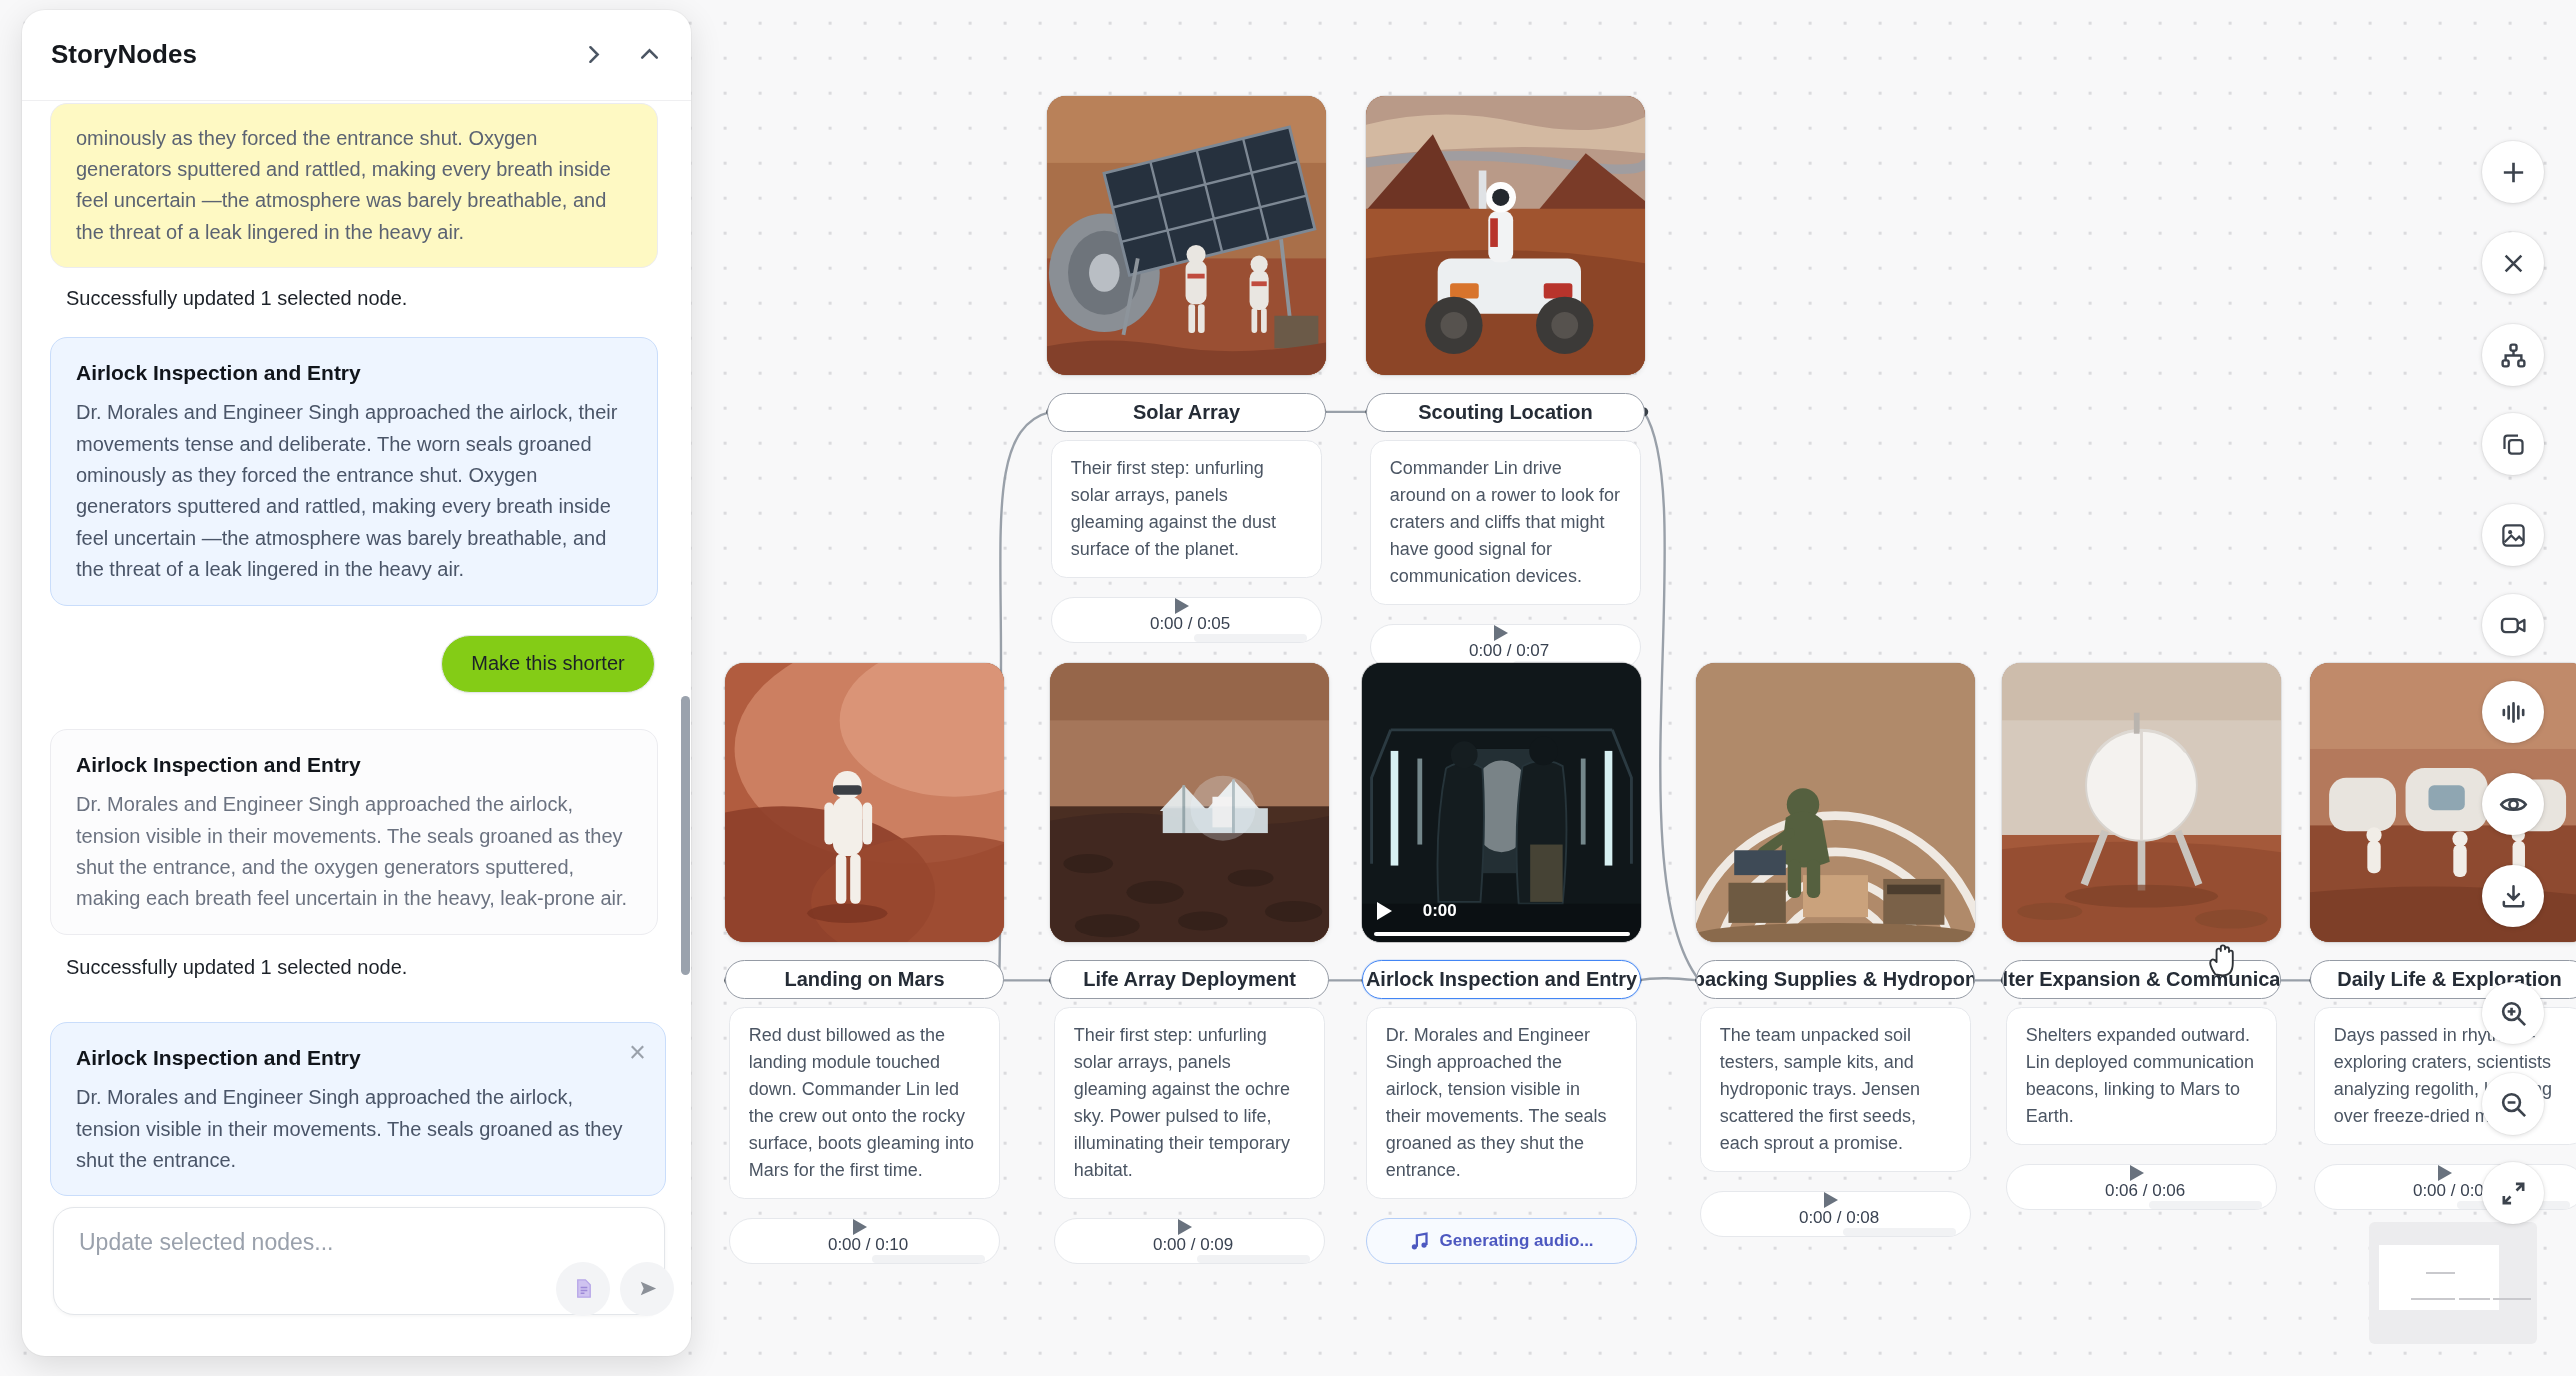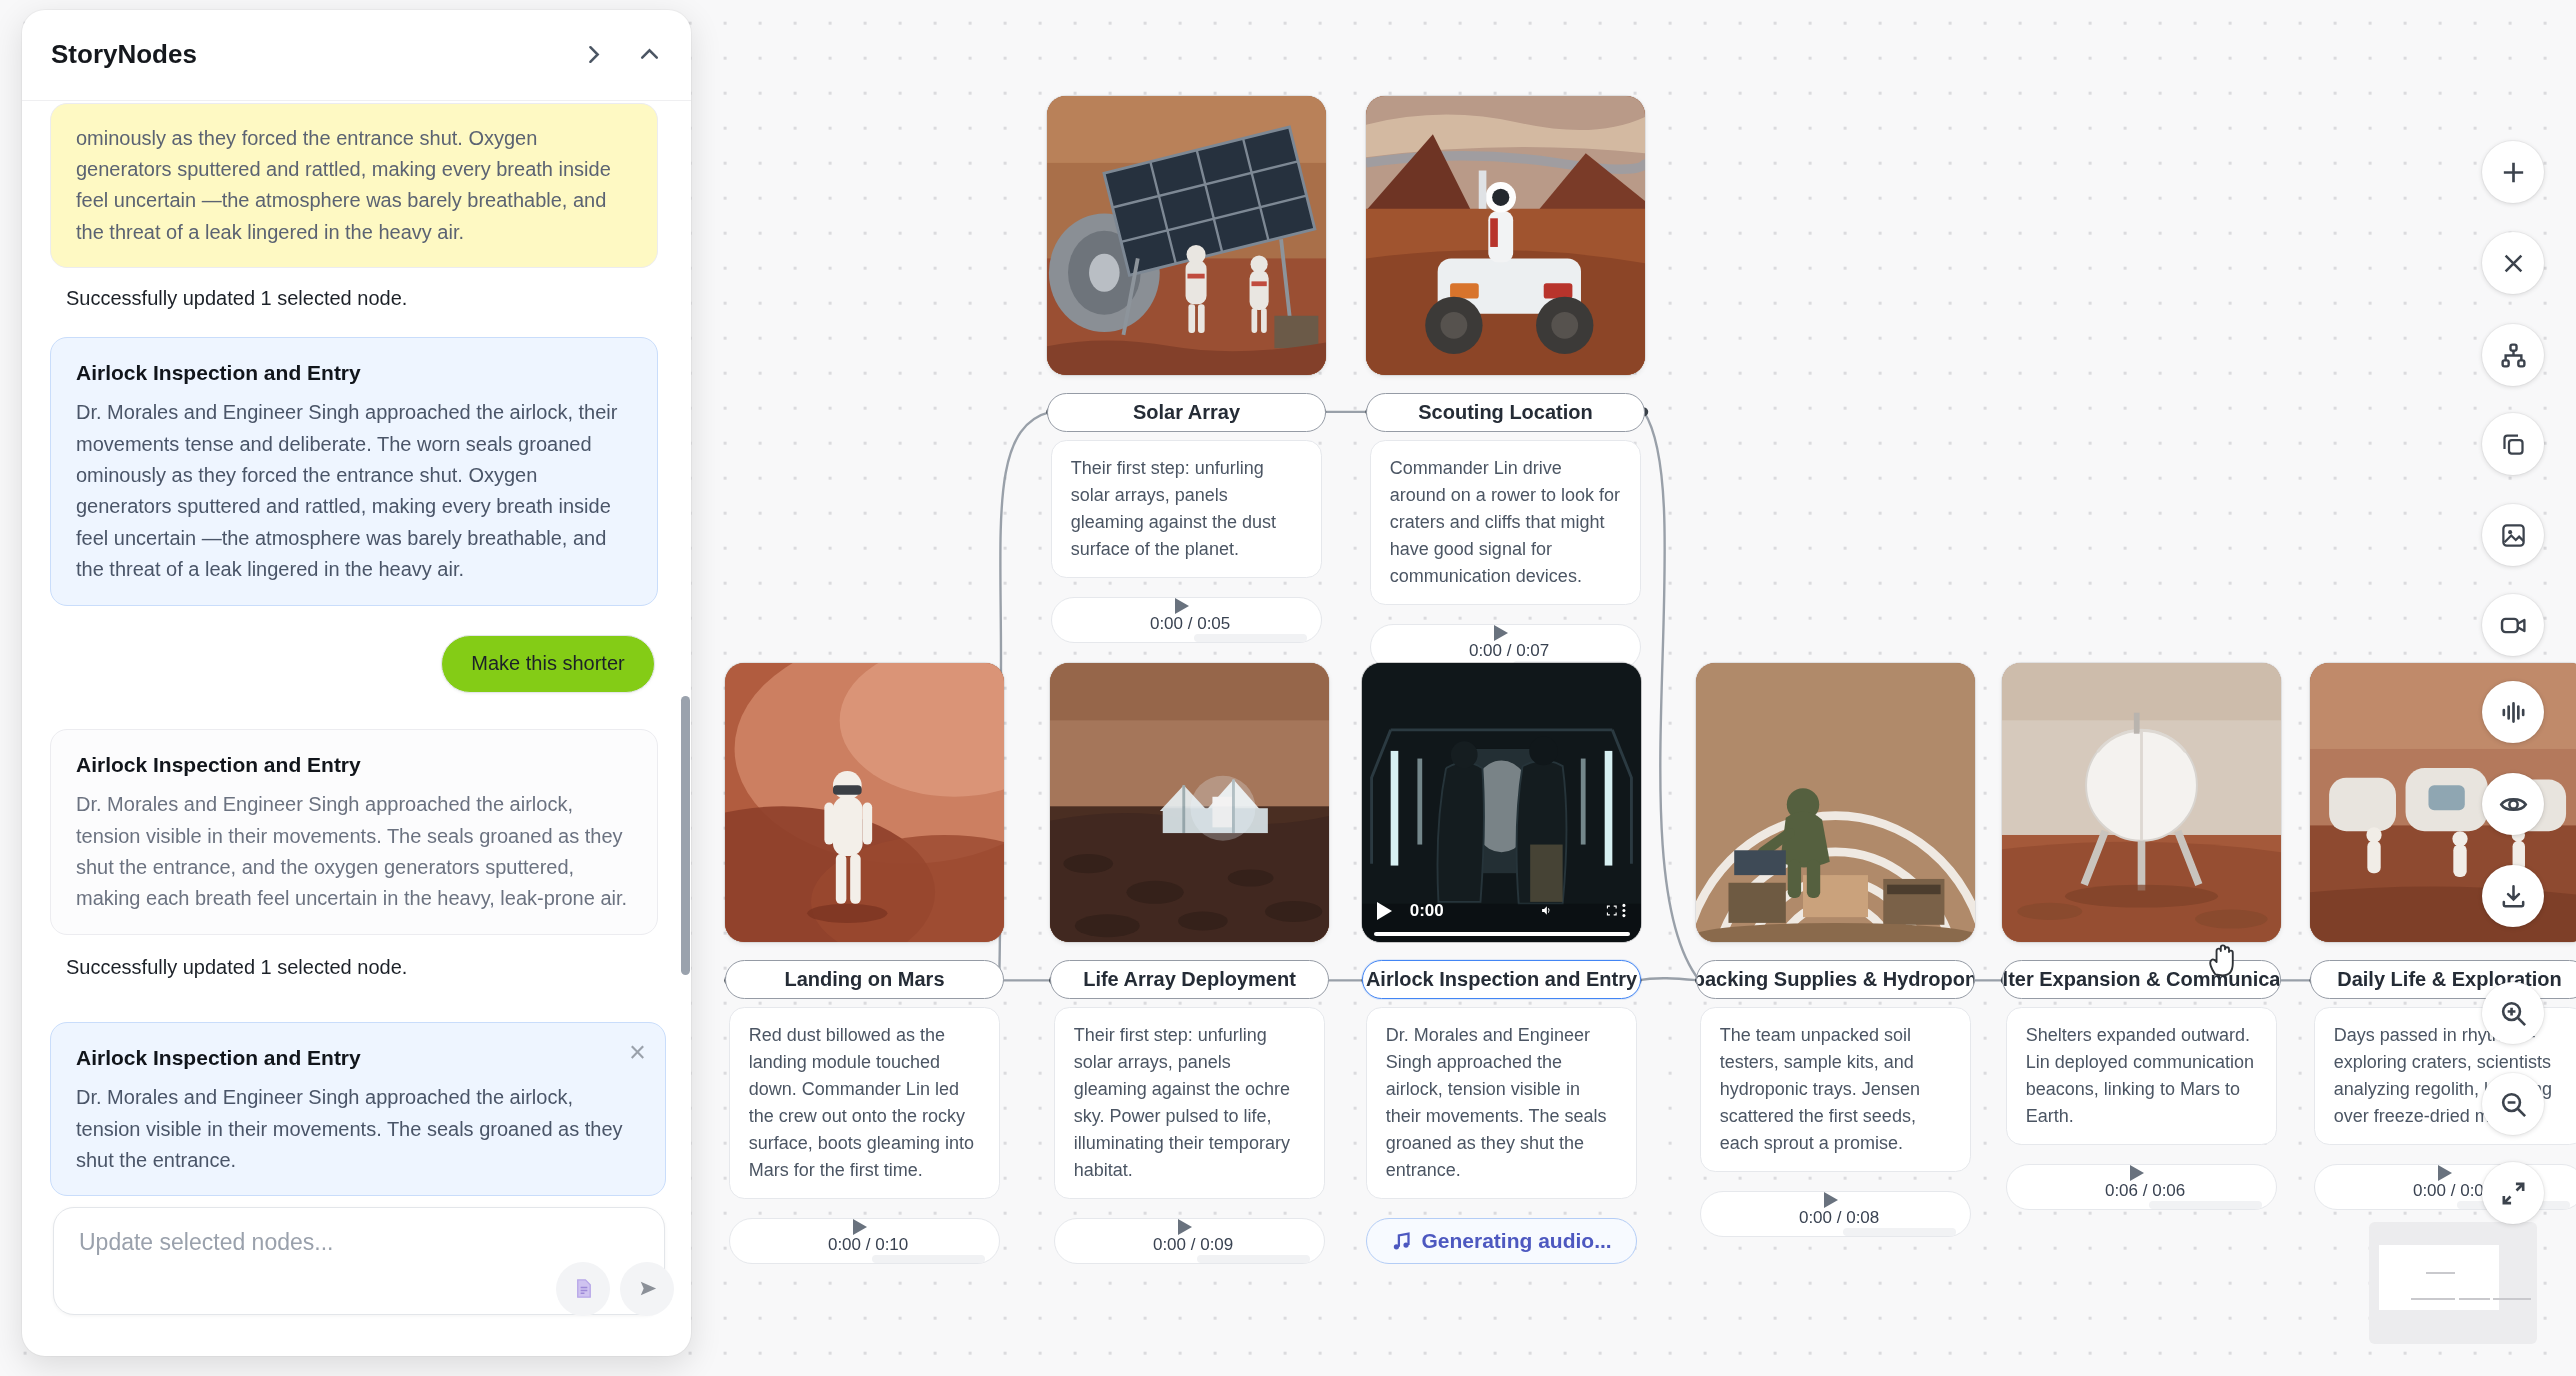--- a/index.html
+++ b/index.html
@@ -27,27 +27,27 @@
   .audio-pill { margin:19px 0 0 3.8px; width:271px; height:46px; background:#fff; border:1.4px solid #e6e8ec;
     border-radius:23px; display:flex; align-items:center; padding:0 13.4px 0 21px;flex-direction:column; }
   .play-tri { width:0; height:0; border-left:14.3px solid #69727e; border-top:8.6px solid transparent;
     border-bottom:8.6px solid transparent; margin-right:15.3px; }
   .audio-time { font-size:17px; color:#394251; white-space:nowrap; }
   .waveform { margin-left:auto; width:113px; height:29px; border-radius:14.3px; background:#f1f2f4; position:relative; overflow:hidden; }
   .waveform::before { content:""; position:absolute; inset:5.7px 9.6px;
     background:repeating-linear-gradient(90deg,#c3c7cd 0 2.9px, transparent 2.9px 7.6px); }
   .gen-pill { margin:19px 0 0 3.8px; width:271px; height:46px; background:#f7faff; border:1.9px solid #b4cdf6;
     border-radius:23px; display:flex; align-items:center; justify-content:center; gap:9.6px;
-    color:#4d58c0; font-size:21px; font-weight:bold; }
+    color:#4d58c0; font-size:17px; font-weight:bold; }
 
   
   .video-box { position:relative; width:279px; height:279px; border-radius:19px; overflow:hidden;
     background:linear-gradient(180deg,#161d21,#0b1013 70%); box-shadow:0 0 0 1px rgba(0,0,0,.2); }
   .vctrl { position:absolute; left:0; right:0; bottom:13.4px; height:36px; display:flex; align-items:center;
-    padding:0 15.3px; gap:4px; color:#fff; }
+    padding:0 15.3px; gap:17px; color:#fff; }
   .vtime { font-size:17px; font-weight:bold; color:#fff; margin-left:13.4px; }
   .vprogress { position:absolute; left:11.5px; right:11.5px; bottom:5.7px; height:4.8px; background:#fff; border-radius:2.9px; }
 
   
   .tool-btn { position:absolute; width:62px; height:62px; border-radius:50%; background:#fff;
     box-shadow:0 1px 4.8px rgba(0,0,0,.14), 0 0 0 1px rgba(0,0,0,.03);
     display:flex; align-items:center; justify-content:center; }
 
   
   .minimap { position:absolute; left:2369px; top:1222px; width:168px; height:122px; background:#ececee;

